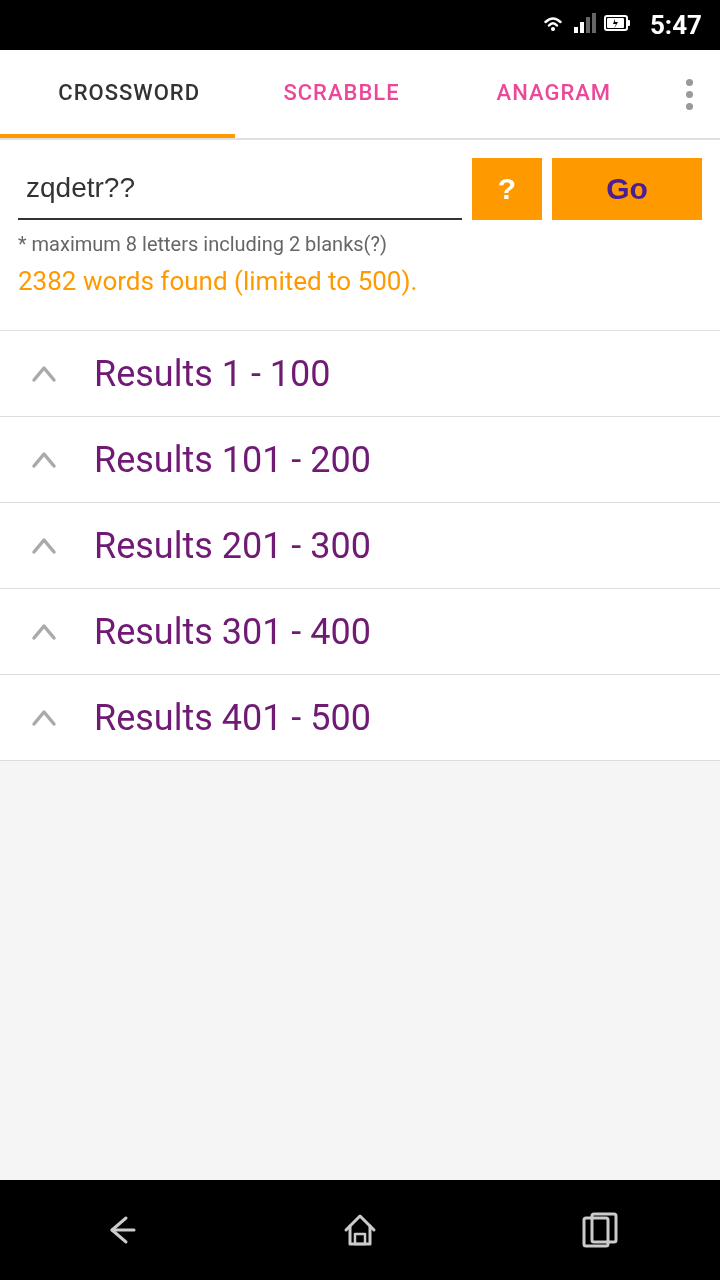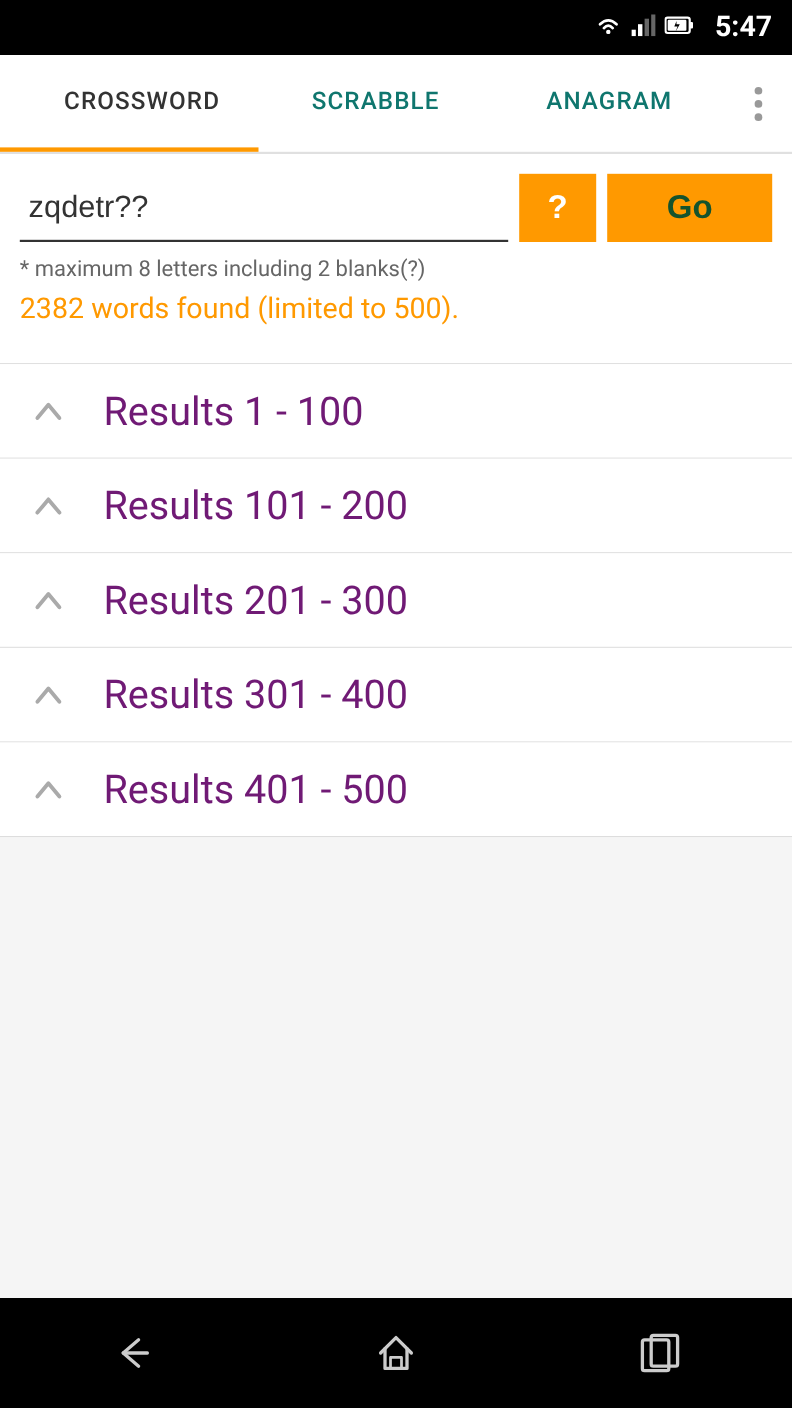--- a/index.html
+++ b/index.html
@@ -48,21 +48,21 @@
       border-bottom: 2px solid #e0e0e0;
       flex-shrink: 0;
     }
     .tab {
       flex: 1;
       display: flex;
       align-items: center;
       justify-content: center;
       font-size: 22px;
       font-weight: 500;
-      color: #0f766e;
+      color: #ec4899;
       letter-spacing: 1px;
       cursor: pointer;
       border-bottom: 4px solid transparent;
       text-transform: uppercase;
     }
     .tab.active {
       color: #333;
       border-bottom: 4px solid #f90;
       padding-left: 23px;
     }
@@ -123,21 +123,21 @@
       cursor: pointer;
       display: flex;
       align-items: center;
       justify-content: center;
     }
     .btn-go {
       width: 150px;
       height: 62px;
       background: #f90;
       border: none;
-      color: #14532d;
+      color: #4c1d95;
       font-size: 30px;
       font-weight: bold;
       cursor: pointer;
       display: flex;
       align-items: center;
       justify-content: center;
     }
     .search-hint {
       font-size: 20px;
       color: #666;

